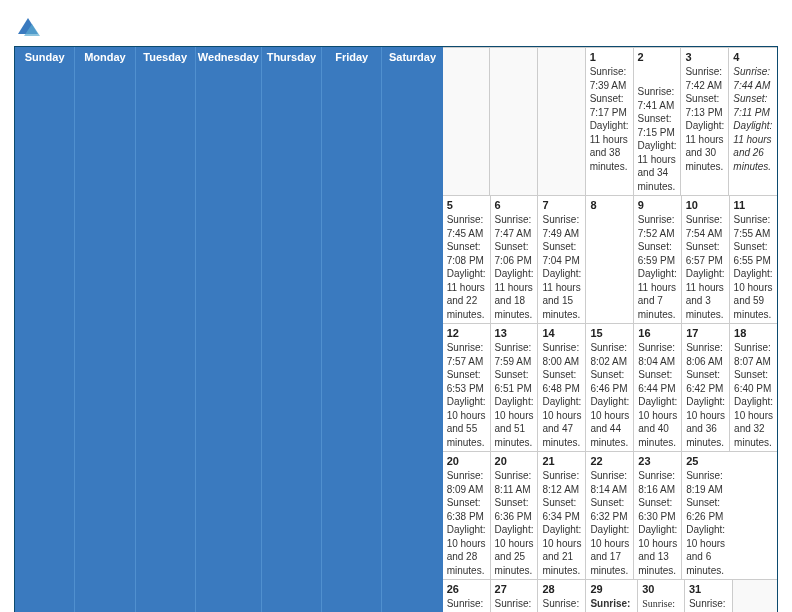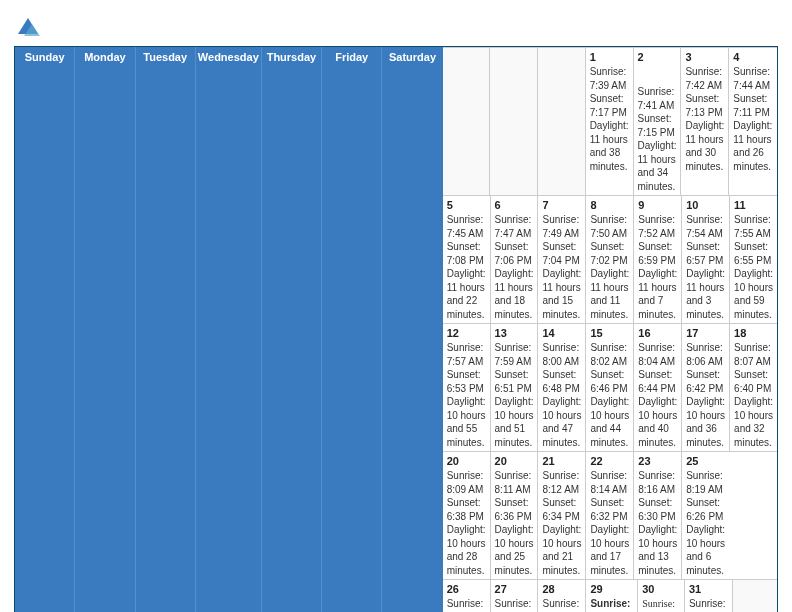--- a/index.html
+++ b/index.html
@@ -165,21 +165,21 @@
 Daylight: 11 hours and 34 minutes.</div>
           </div>
           <div class="cal-cell">
             <div class="day-number">3</div>
             <div class="cell-text" style="white-space: pre-line;">Sunrise: 7:42 AM
 Sunset: 7:13 PM
 Daylight: 11 hours and 30 minutes.</div>
           </div>
           <div class="cal-cell">
             <div class="day-number">4</div>
-            <div class="cell-text" style="white-space: pre-line;">Sunrise: 7:44 AM
+            <div class="cell-text" style="white-space: pre-line; font-style: italic;">Sunrise: 7:44 AM
 Sunset: 7:11 PM
 Daylight: 11 hours and 26 minutes.</div>
           </div>
         </div>
         <div class="cal-row">
           <div class="cal-cell">
             <div class="day-number">5</div>
             <div class="cell-text" style="white-space: pre-line;">Sunrise: 7:45 AM
 Sunset: 7:08 PM
 Daylight: 11 hours and 22 minutes.</div>
@@ -191,23 +191,20 @@
 Daylight: 11 hours and 18 minutes.</div>
           </div>
           <div class="cal-cell">
             <div class="day-number">7</div>
             <div class="cell-text" style="white-space: pre-line;">Sunrise: 7:49 AM
 Sunset: 7:04 PM
 Daylight: 11 hours and 15 minutes.</div>
           </div>
           <div class="cal-cell">
             <div class="day-number">8</div>
-            <div class="cell-text" style="white-space: pre-line;">Sunrise: 7:50 AM
-Sunset: 7:02 PM
-Daylight: 11 hours and 11 minutes.</div>
           </div>
           <div class="cal-cell">
             <div class="day-number">9</div>
             <div class="cell-text" style="white-space: pre-line;">Sunrise: 7:52 AM
 Sunset: 6:59 PM
 Daylight: 11 hours and 7 minutes.</div>
           </div>
           <div class="cal-cell">
             <div class="day-number">10</div>
             <div class="cell-text" style="white-space: pre-line;">Sunrise: 7:54 AM

